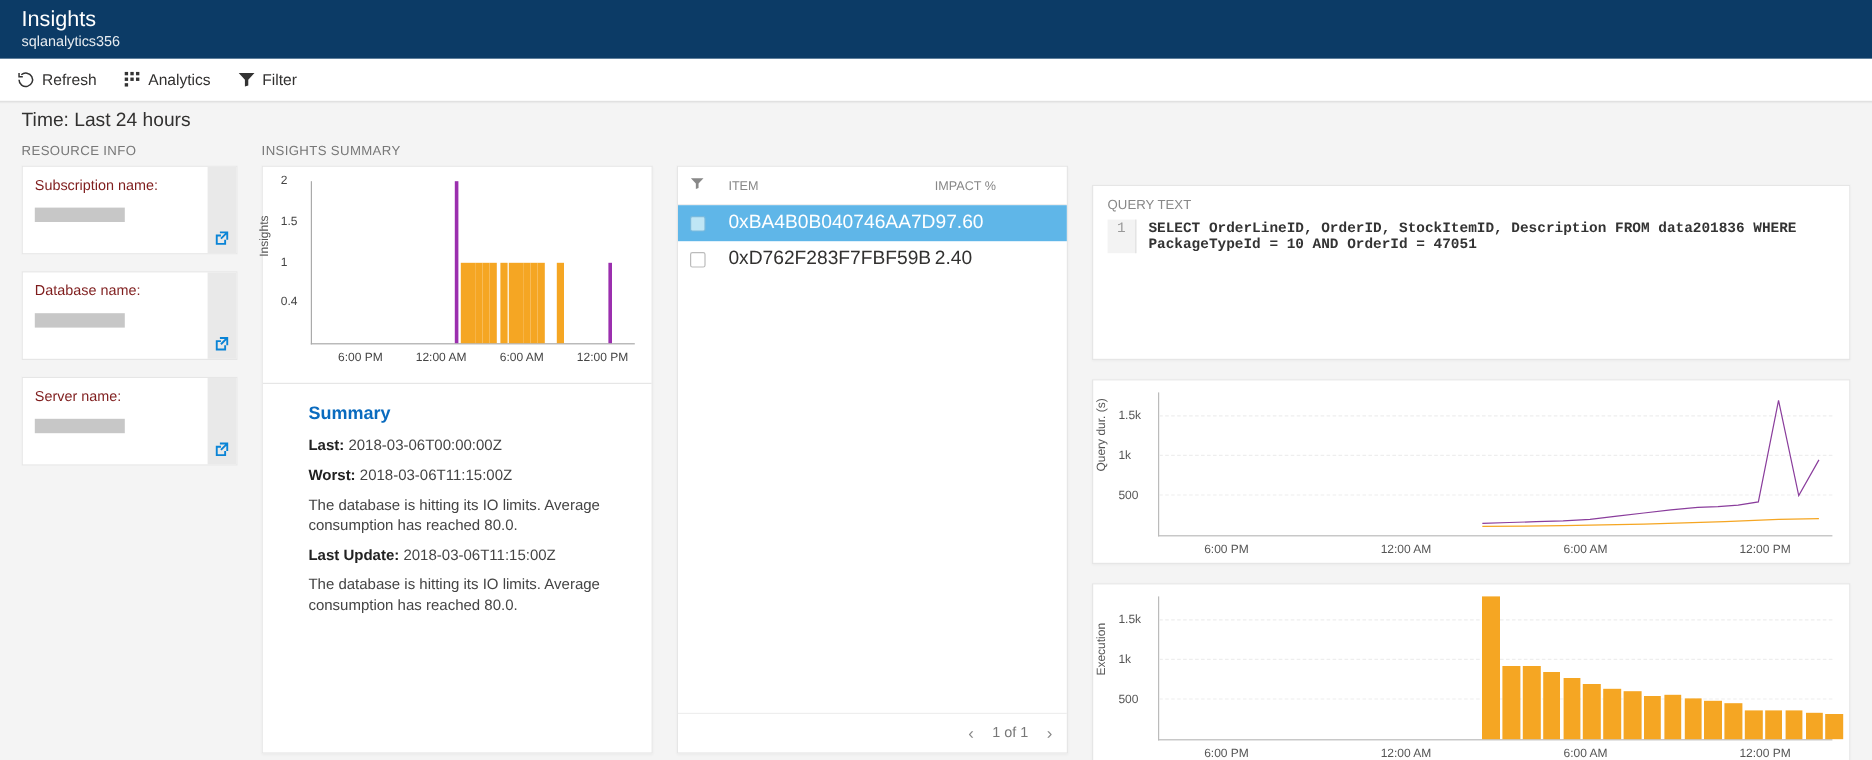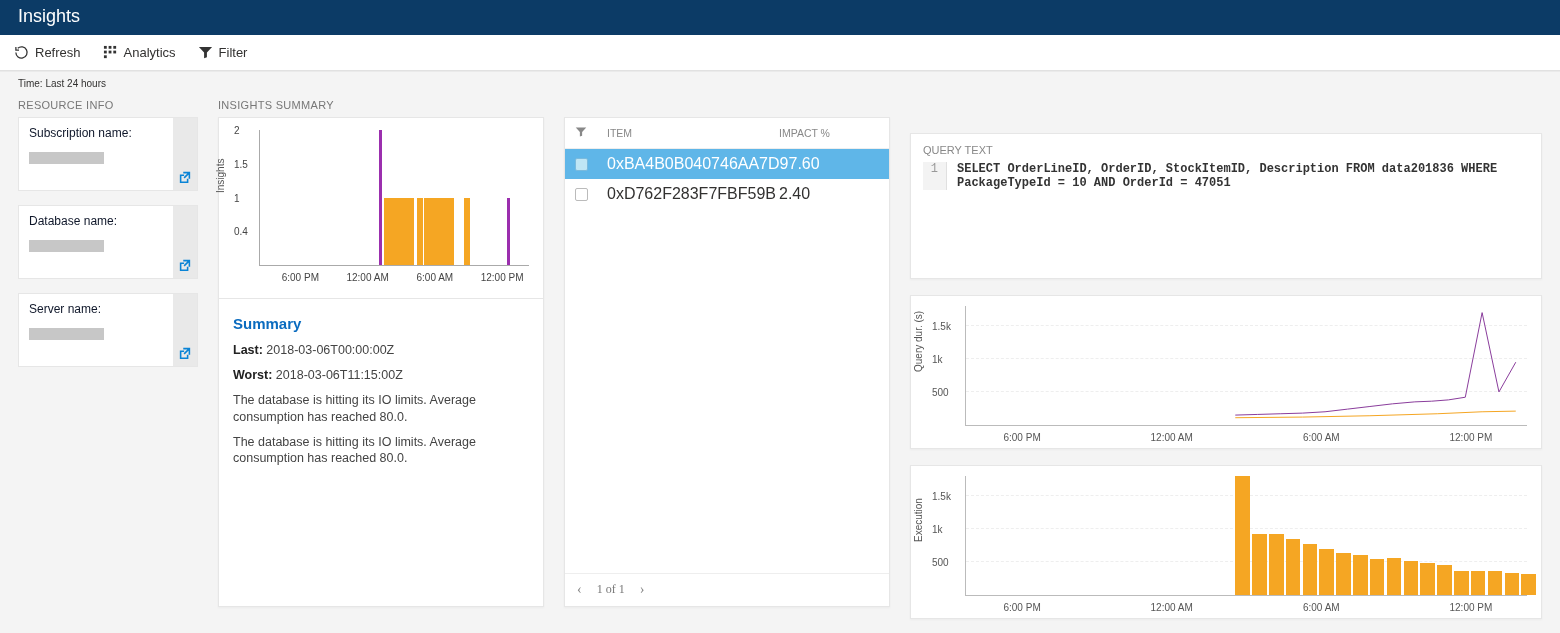--- a/index.html
+++ b/index.html
@@ -26,21 +26,21 @@
     align-items: center;
     height: 36px;
   }
   .toolbar-item {
     display: inline-flex; align-items: center; gap: 6px;
     font-size: 13px; cursor: pointer;
   }
   .toolbar-item svg, .toolbar-item .ic { width: 15px; height: 15px; }
   .timebar {
     padding: 6px 18px;
-    font-size: 10px;
+    font-size: 16px;
     color: #323130;
     border-top: 1px solid #eaeaea;
   }
   .grid {
     display: grid;
     grid-template-columns: 180px 326px 326px 1fr;
     gap: 20px;
     padding: 4px 18px 18px 18px;
     align-items: start;
   }
@@ -48,21 +48,21 @@
     font-size: 11px; letter-spacing: .3px;
     color: #777; text-transform: uppercase;
     margin-bottom: 6px;
   }
   
   .res-card {
     background: #fff; border: 1px solid #e6e6e6;
     display: flex; margin-bottom: 14px; height: 74px;
   }
   .res-card .body { flex: 1; padding: 8px 10px; }
-  .res-card .label { font-size: 12px; color: #0f172a; }
+  .res-card .label { font-size: 12px; color: #7f1d1d; }
   .res-card .redact {
     display: block; width: 75px; height: 12px;
     background: #c7c7c7; margin-top: 12px;
   }
   .res-card .sidebtn {
     width: 24px; background: #e9e9e9;
     display: flex; align-items: flex-end; justify-content: center;
     padding-bottom: 6px; cursor: pointer;
   }
   .res-card .sidebtn svg { width: 14px; height: 14px; stroke: #0a84d6; fill: none; stroke-width: 1.8; }
@@ -76,21 +76,21 @@
   .ins-chart .plot {
     position: absolute; left: 40px; right: 14px; top: 12px; bottom: 22px;
     border-left: 1px solid #aaa; border-bottom: 1px solid #aaa;
   }
   .ylab { position: absolute; left: -4px; top: 50%; transform: rotate(-90deg) translateX(10px); transform-origin: left top; font-size: 10px; color: #555; }
   .tick-y { position: absolute; left: -26px; font-size: 10px; color: #444; transform: translateY(50%); }
   .tick-x { position: absolute; bottom: -18px; font-size: 10px; color: #444; transform: translateX(-50%); white-space: nowrap; }
   .bar { position: absolute; bottom: 0; width: 6px; background: #f5a623; }
   .vline { position: absolute; bottom: 0; width: 3px; background: #9b2fae; }
   .ins-sep { border: none; border-top: 1px solid #e6e6e6; margin: 10px 0 8px 0; }
-  .ins-body { padding: 8px 14px 12px 14px; font-size: 12.5px; color: #444; }
+  .ins-body { padding: 8px 14px 12px 14px; font-size: 12.5px; color: #444; margin-left: 24px; }
   .ins-body h3 { color: #0a6bbf; font-size: 15px; font-weight: 600; margin-bottom: 10px; }
   .ins-body p { margin: 8px 0; line-height: 1.35; }
   .ins-body b { color: #222; }
   
   .tbl-card { height: 490px; display: flex; flex-direction: column; }
   .tbl-head {
     display: grid; grid-template-columns: 32px 1fr 100px;
     font-size: 10.5px; color: #888; text-transform: uppercase;
     padding: 8px 10px; border-bottom: 1px solid #eee;
     align-items: center;
@@ -98,22 +98,22 @@
   .tbl-row {
     display: grid; grid-template-columns: 32px 1fr 100px;
     font-size: 16px; padding: 6px 10px; align-items: center;
     cursor: pointer;
   }
   .tbl-row.sel { background: #5fb6e8; color: #fff; }
   .tbl-row .dot { width: 13px; height: 13px; border-radius: 2px; }
   .dot.blue { background: #bfe6f5; border: 1px solid #7abadd; }
   .dot.white { background: #fff; border: 1px solid #bbb; }
   .tbl-pager {
-    margin-top: auto; text-align: left; font-size: 12px;
-    color: #777; padding: 8px 0; border-top: 1px solid #eee; font-family: Liberation Serif, serif;
+    margin-top: auto; text-align: right; font-size: 12px;
+    color: #777; padding: 8px 0; border-top: 1px solid #eee;
   }
   .tbl-pager .chev { display:inline-block; margin: 0 12px; cursor:pointer; color:#888; font-size:14px; vertical-align:middle;}
   
   .rightcol { display: flex; flex-direction: column; gap: 16px; }
   .qtxt { padding: 10px 12px; height: 146px; }
   .qtxt-label { font-size: 11px; color: #888; text-transform: uppercase; margin-bottom: 6px; }
   .qtxt .codewrap {
     display: flex; font-family: Consolas, "Courier New", monospace;
     font-size: 12px; color: #333;
   }
@@ -133,20 +133,21 @@
   .gline { position:absolute; left:0; right:0; border-top:1px dashed #eee; }
   svg.series { position:absolute; left:0; top:0; width:100%; height:100%; overflow: visible; }
   .bar2 { position:absolute; bottom:0; background:#f5a623; }
   .filter-icon { display:inline-block; }
 </style>
 </head>
 <body>
 
 <div class="header">
   <div class="title">Insights</div>
+  <div class="subtitle">sqlanalytics356</div>
 </div>
 
 <div class="toolbar">
   <div class="toolbar-item">
     <svg viewBox="0 0 24 24" fill="none" stroke="#333" stroke-width="2">
         <path d="M3 12a9 9 0 1 0 3-6.7"></path>
         <polyline points="3 3 3 8 8 8"></polyline>
       </svg>
     <span>Refresh</span>
   </div>
@@ -249,20 +250,21 @@
           </div>
       </div>
 
       <hr class="ins-sep">
 
       <div class="ins-body">
         <h3>Summary</h3>
         <p><b>Last:</b> <span>2018-03-06T00:00:00Z</span></p>
         <p><b>Worst:</b> <span>2018-03-06T11:15:00Z</span></p>
         <p>The database is hitting its IO limits. Average consumption has reached 80.0.</p>
+        <p><b>Last Update:</b> <span>2018-03-06T11:15:00Z</span></p>
         <p>The database is hitting its IO limits. Average consumption has reached 80.0.</p>
       </div>
     </div>
   </div>
 
   <div>
     <div class="section-label" style="visibility:hidden">.</div>
     <div class="card tbl-card">
       <div class="tbl-head">
         <span class="filter-icon">

